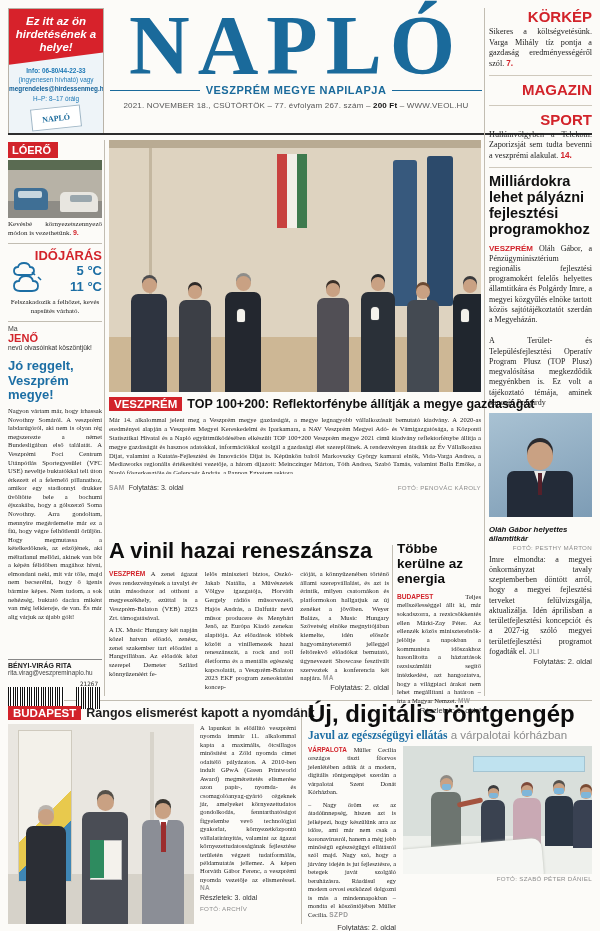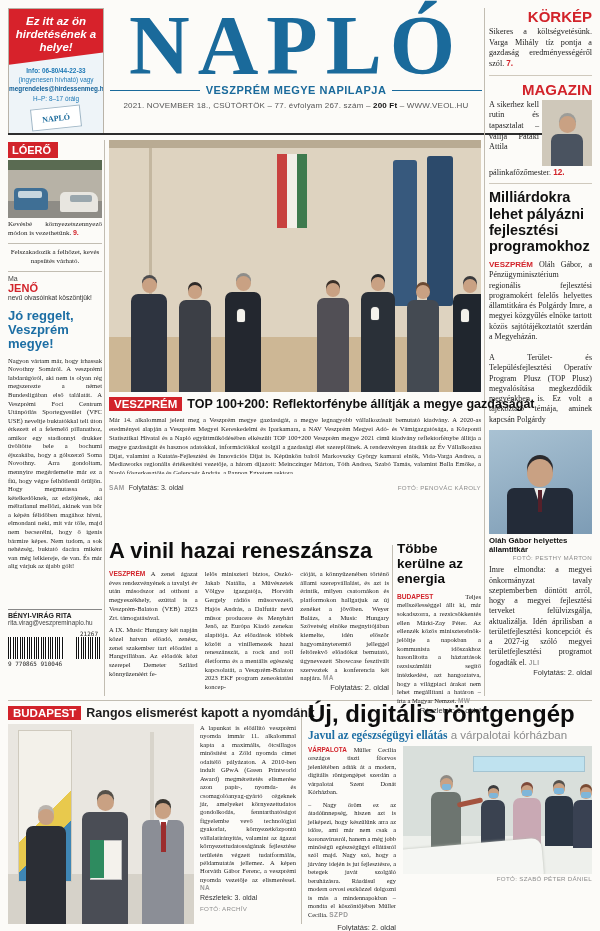--- a/index.html
+++ b/index.html
@@ -157,63 +157,69 @@
   <div class="abs hdiv" style="left:8px;top:700px;width:584px;"></div>
   <div class="abs vdiv" style="left:301px;top:708px;height:216px;"></div>
 
   <div class="abs rail">
     <div class="rail-sec">
       <div class="rail-h">KÖRKÉP</div>
       <div class="rail-t"><span>Sikeres a költségvetésünk. Varga Mihály tíz pontja a gazdaság eredményességéről szól. </span><span class="pageno">7.</span></div>
     </div>
     <div class="rail-sec">
       <div class="rail-h">MAGAZIN</div>
-      <div class="rail-t">
-        <span class="mag-photo photo">
-          <span class="fig" style="left:9px;">
-            <span class="head" style="width:17px;height:17px;background:#c9a183;box-shadow:0 -3px 0 #9d9d99;display:block;"></span>
-            <span class="torso" style="width:32px;height:32px;background:#4a5360;display:block;"></span>
-          </span>
-        </span>
-        <span>A sikerhez kell rutin és tapasztalat – vallja Pataki Attila pálinkafőzőmester. </span><span class="pageno">12.</span>
-      </div>
+    </div>
+    <div class="rail-sec">
+      <div class="rail-h">SPORT</div>
+      <div class="rail-t"><span>Hullámvölgyben a Telekom. Zaporizsját sem tudta bevenni a veszprémi alakulat. </span><span class="pageno">14.</span></div>
     </div>
 
     <div>
       <div class="rail-story-h">Milliárdokra lehet pályázni fejlesztési programokhoz</div>
       <div class="t8 just"><span class="kick">VESZPRÉM</span> <span>Oláh Gábor, a Pénzügyminisztérium regionális fejlesztési programokért felelős helyettes államtitkára és Polgárdy Imre, a megyei közgyűlés elnöke tartott közös sajtótájékoztatót szerdán a Megyeházán.</span></div>
       <div class="t8 just" style="margin-top:11px;">A Terület- és Településfejlesztési Operatív Program Plusz (TOP Plusz) megvalósítása megkezdődik megyénkben is. Ez volt a tájékoztató témája, aminek kapcsán Polgárdy</div>
       <div class="photo" style="width:103px;height:104px;margin-top:5px;background:linear-gradient(160deg,#a9c2d3,#7d9cb5);">
         <span class="fig" style="left:18px;">
           <span class="head" style="width:26px;height:28px;box-shadow:0 -4px 0 #2a2a2e;display:block;"></span>
           <span class="torso" style="width:66px;height:46px;background:#232b38;display:block;position:relative;">
             <span style="position:absolute;left:27px;top:0;width:12px;height:18px;background:#e9e9e6;clip-path:polygon(0 0,100% 0,50% 100%);"></span>
             <span style="position:absolute;left:31px;top:2px;width:4px;height:22px;background:#55202a;"></span>
           </span>
         </span>
       </div>
-      <div class="cap" style="margin-top:2px;">Oláh Gábor helyettes államtitkár</div>
+      <div class="cap" style="margin-top:8px;font-style:italic;">Oláh Gábor helyettes államtitkár</div>
       <div class="credit" style="text-align:right;">FOTÓ: PESTHY MÁRTON</div>
       <div class="t8 just" style="margin-top:4px;"><span>Imre elmondta: a megyei önkormányzat tavaly szeptemberben döntött arról, hogy a megyei fejlesztési terveket felülvizsgálja, aktualizálja. Idén áprilisban a területfejlesztési koncepciót és a 2027-ig szóló megyei területfejlesztési programot fogadták el. </span><span class="sig">JLI</span></div>
       <div class="more-line">Folytatás: 2. oldal</div>
     </div>
   </div>
 
   <div class="abs leftcol">
     <div class="loero-tag">LÓERŐ</div>
     <div class="photo" style="width:94px;height:58px;margin-top:2px;background:linear-gradient(#5a6b52 0 18%,#b7b2a6 18% 70%,#8e8c86 70%);">
       <span style="position:absolute;left:6px;bottom:8px;width:34px;height:22px;background:#3f6f95;border-radius:4px 6px 2px 2px;"></span>
       <span style="position:absolute;left:10px;bottom:20px;width:24px;height:7px;background:#c8d6de;border-radius:2px;"></span>
       <span style="position:absolute;right:4px;bottom:6px;width:38px;height:20px;background:#e8e6e0;border-radius:5px 8px 2px 2px;"></span>
       <span style="position:absolute;right:10px;bottom:16px;width:22px;height:7px;background:#9aa7ad;border-radius:2px;"></span>
     </div>
     <div class="t7 just" style="margin-top:2px;"><span>Kevésbé környezetszennyező módon is vezethetünk. </span><span class="pageno">9.</span></div>
 
     <div class="hdiv" style="margin:5px 0 4px;"></div>
 
+    <div style="position:relative;">
+      <div class="weather-h">IDŐJÁRÁS</div>
+      <svg width="40" height="36" viewBox="0 0 40 36" style="position:absolute;left:0;top:13px;">
+        <path d="M11 14 q-5 0 -5 -4 q0 -4 4 -4 q1 -4 6 -4 q5 0 6 4 q4 0 4 4 q0 4 -5 4 z" fill="none" stroke="#1c6ea4" stroke-width="1.8"></path>
+        <path d="M12 30 q-6 0 -6 -5 q0 -5 5 -5 q1 -5 7 -5 q6 0 7 5 q5 0 5 5 q0 5 -6 5 z" fill="none" stroke="#1c6ea4" stroke-width="1.8"></path>
+        <line x1="24" y1="11" x2="27" y2="14" stroke="#1c6ea4" stroke-width="1.6"></line>
+        <line x1="30" y1="16" x2="33" y2="19" stroke="#1c6ea4" stroke-width="1.6"></line>
+      </svg>
+      <div class="temp">5 °C</div>
+      <div class="temp">11 °C</div>
+    </div>
     <div class="t7" style="text-align:center;margin-top:3px;">Felszakadozik a felhőzet, kevés napsütés várható.</div>
 
     <div class="hdiv" style="margin:5px 0 3px;"></div>
 
     <div class="nameday-ma">Ma</div>
     <div class="nameday-n">JENŐ</div>
     <div class="nameday-r">nevű olvasóinkat köszöntjük!</div>
 
     <div class="greet-h">
       <div>Jó reggelt,</div>

